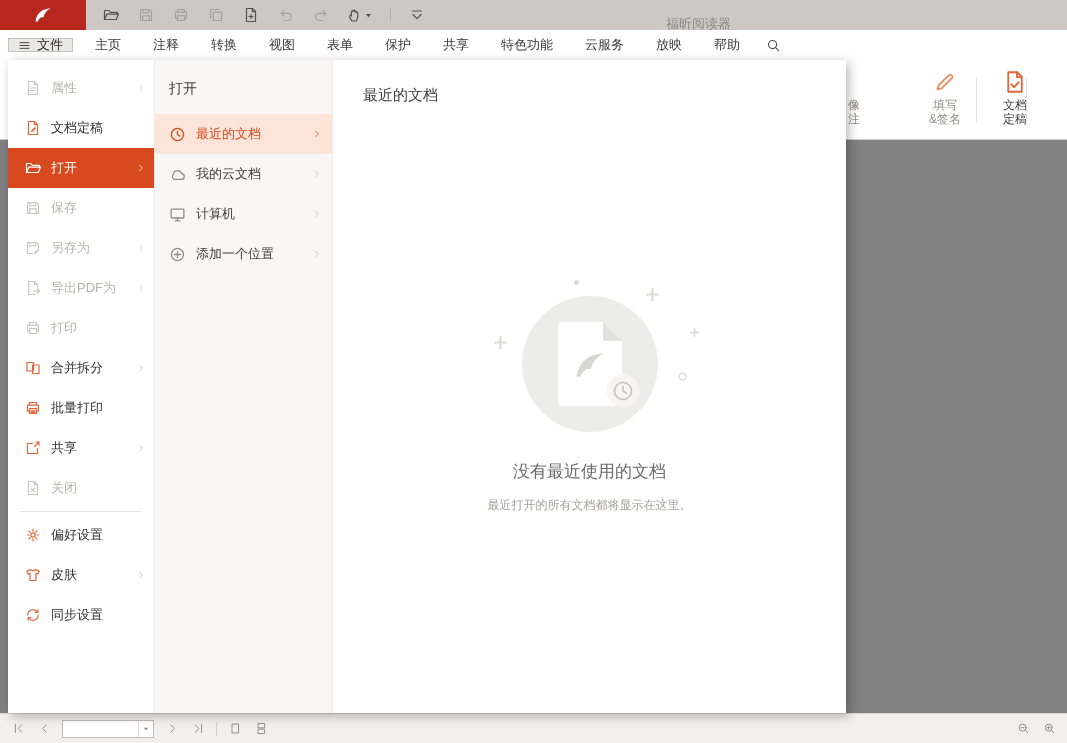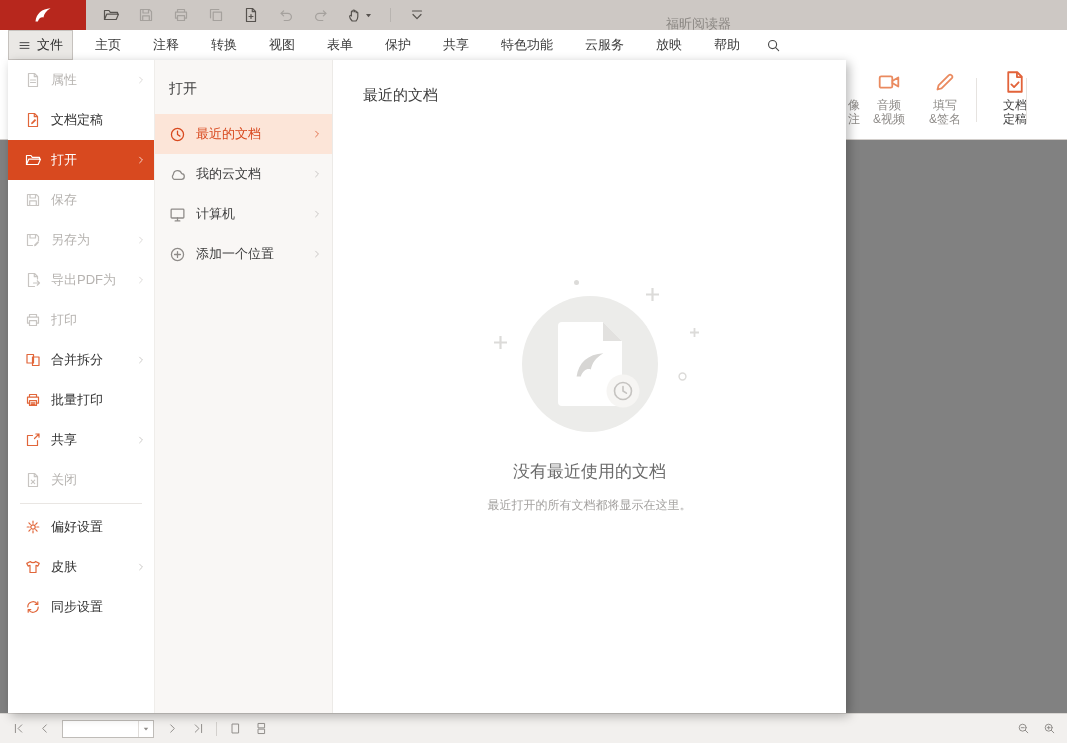--- a/index.html
+++ b/index.html
@@ -17,21 +17,21 @@
   .qbtn{width:18px;height:18px;display:flex;align-items:center;justify-content:center;}
   .qbtn svg{width:16px;height:16px;}
   .qbtn.disabled{color:#a5a19d;}
   .hand-group{display:flex;align-items:center;gap:1px;}
   .hand-group .caret{width:9px;height:9px;}
   .qsep{width:1px;height:14px;background:#b8b4b0;}
   .win-title{position:absolute;left:666px;top:0;height:48px;display:flex;align-items:center;font-size:13px;color:#8b8783;}
 
   
   .menubar{position:absolute;top:30px;left:0;right:0;height:30px;background:#fff;display:flex;align-items:center;}
-  .file-btn{margin-left:8px;height:30px;padding:0 9px;border:1px solid #c6c2be;background:#eae8e5;
+  .file-btn{margin-left:8px;height:14px;padding:0 9px;border:1px solid #c6c2be;background:#eae8e5;
             display:flex;align-items:center;gap:6px;font-size:13px;color:#2e2e2e;box-sizing:border-box;}
   .file-btn svg{width:13px;height:13px;color:#454545;}
   .mtabs{display:flex;align-items:center;margin-left:6px;}
   .mtab{padding:8px 16px;font-size:13px;color:#3b3b3b;line-height:30px;white-space:nowrap;}
   .msearch{margin-left:4px;width:26px;display:flex;justify-content:center;color:#4a4a4a;}
   .msearch svg{width:15px;height:15px;}
 
   
   .ribbon{position:absolute;top:60px;left:0;right:0;height:80px;background:#fff;border-bottom:1px solid #d2cecb;box-sizing:border-box;}
   .rbtn{position:absolute;top:10px;height:62px;display:flex;flex-direction:column;align-items:center;
@@ -40,21 +40,21 @@
   .rbtn.dark{color:#3f3f3f;padding-left:14px;}
   .rbtn.dark .ric{color:#e2633a;}
   .rsep{position:absolute;top:18px;height:44px;width:1px;background:#e6e3e0;}
 
   
   .docarea{position:absolute;top:140px;left:0;right:0;bottom:30px;background:#818181;}
 
   
   .filemenu{position:absolute;left:8px;top:60px;width:838px;bottom:30px;background:#fff;display:flex;
             box-shadow:3px 3px 10px rgba(0,0,0,.28);z-index:5;}
-  .fm-side{width:147px;flex:none;border-right:1px solid #efedea;box-sizing:border-box;background:#fff;}
+  .fm-side{width:147px;flex:none;border-right:1px solid #efedea;padding-top:8px;box-sizing:border-box;background:#fff;}
   .fm-item{height:40px;display:flex;align-items:center;gap:10px;padding:0 8px 0 17px;font-size:13px;color:#333;}
   .fm-item .ic{width:16px;height:16px;flex:none;color:#e1663a;}
   .fm-item .fm-lbl{flex:1;white-space:nowrap;}
   .fm-item .arr{width:10px;height:10px;flex:none;color:#bab7b4;}
   .fm-item.disabled{color:#b6b3b0;}
   .fm-item.disabled .ic{color:#c8c5c2;}
   .fm-item.disabled .arr{color:#cecbc8;}
   .fm-item.selected{background:#d8491f;color:#fff;}
   .fm-item.selected .ic,.fm-item.selected .arr{color:#fff;}
   .fm-sep{height:1px;background:#e9e6e3;margin:3px 12px;}
@@ -341,27 +341,20 @@
         <use href="#i-search"></use>
       </svg>
   </div>
 </div>
 
 <div class="ribbon">
   <div class="rbtn" style="left:836px;width:36px;">
     <div style="height:28px"></div>
     <span>像</span>
     <span>注</span>
-  </div>
-  <div class="rbtn" style="left:860px;width:58px;">
-    <svg class="ric">
-        <use href="#i-video"></use>
-      </svg>
-    <span>音频</span>
-    <span>&amp;视频</span>
   </div>
   <div class="rbtn" style="left:918px;width:54px;">
     <svg class="ric">
         <use href="#i-pen"></use>
       </svg>
     <span>填写</span>
     <span>&amp;签名</span>
   </div>
   <div class="rsep" style="left:976px;"></div>
   <div class="rbtn dark" style="left:978px;width:46px;">

